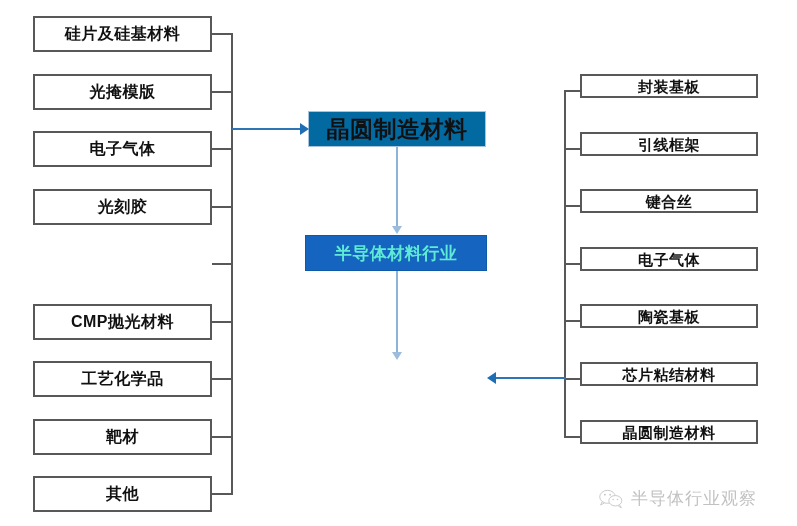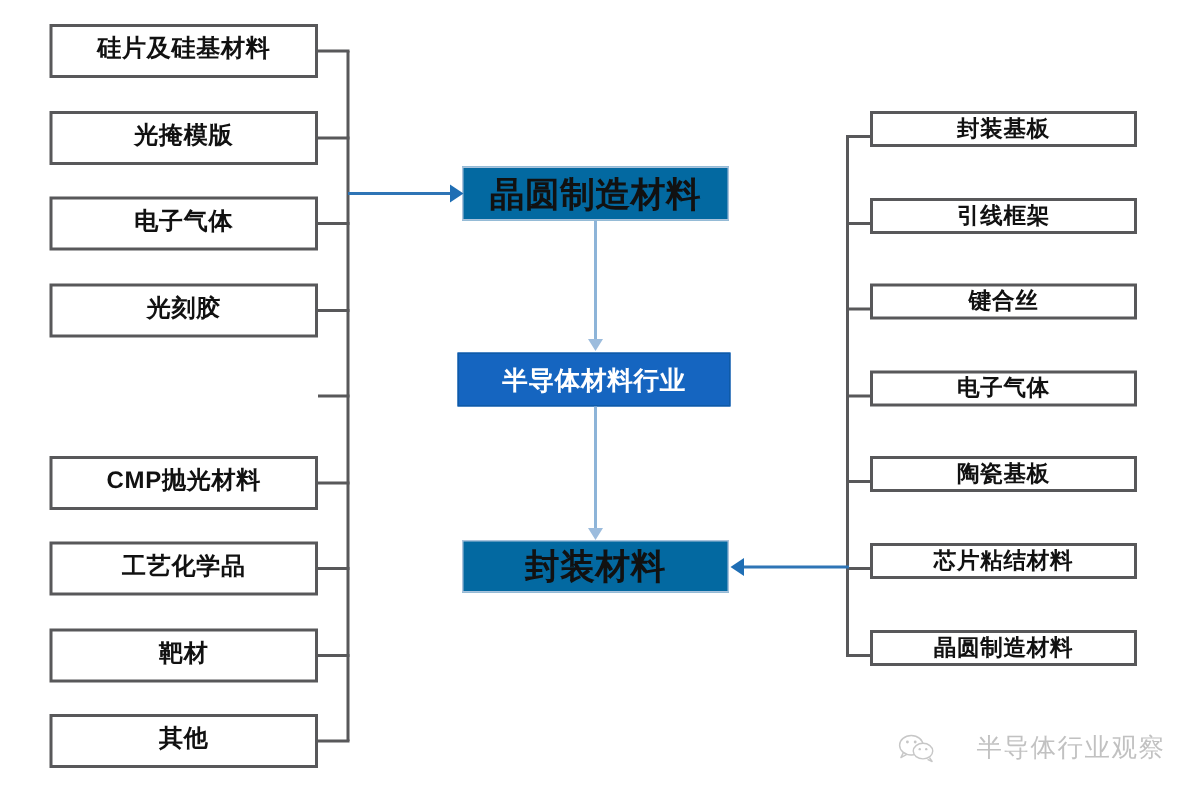--- a/index.html
+++ b/index.html
@@ -53,21 +53,21 @@
     letter-spacing: 0.5px;
   }
   .center-light {
     background: #0369a1;
     color: #111111;
     border: 1px solid #aac3dc;
     font-size: 23px;
   }
   .center-strong {
     background: #1565c0;
-    color: #ffffff;
+    color: #5eead4;
     border: 1px solid #0e5aa8;
     font-size: 17px;
   }
 
   #node-wafer   { left: 308px; top: 111px; width: 178px; height: 36px; }
   #node-hub     { left: 305px; top: 235px; width: 182px; height: 36px; }
   #node-package { left: 308px; top: 360px; width: 178px; height: 35px; }
 
   
   .line {
@@ -121,21 +121,20 @@
     display: flex;
     align-items: center;
     gap: 7px;
     opacity: 0.55;
   }
   #watermark-text {
     font-size: 17px;
     color: #8f8f8f;
     white-space: nowrap;
     letter-spacing: 1px;
-    margin-left: 20px;
   }
   #watermark-logo {
     width: 26px;
     height: 22px;
   }
 </style>
 </head>
 <body>
 
 <div id="canvas">
@@ -208,23 +207,20 @@
   <div class="line line-h stub-right" style="top:436px"></div>
 
   <div id="node-wafer" class="center-node center-light">
     <span>晶圆制造材料</span>
   </div>
 
   <div id="node-hub" class="center-node center-strong">
     <span>半导体材料行业</span>
   </div>
 
-  <div id="node-package" class="center-node center-light">
-    <span>封装材料</span>
-  </div>
 
   <div class="arrow-line" style="left:232px; top:128px; width:70px;"></div>
   <div class="arrow-head arrow-head-right" style="left:300px; top:123px;"></div>
 
   <div class="arrow-line-v" style="left:396px; top:147px; height:80px;"></div>
   <div class="arrow-head arrow-head-down" style="left:392px; top:226px;"></div>
 
   <div class="arrow-line-v" style="left:396px; top:271px; height:82px;"></div>
   <div class="arrow-head arrow-head-down" style="left:392px; top:352px;"></div>
 

